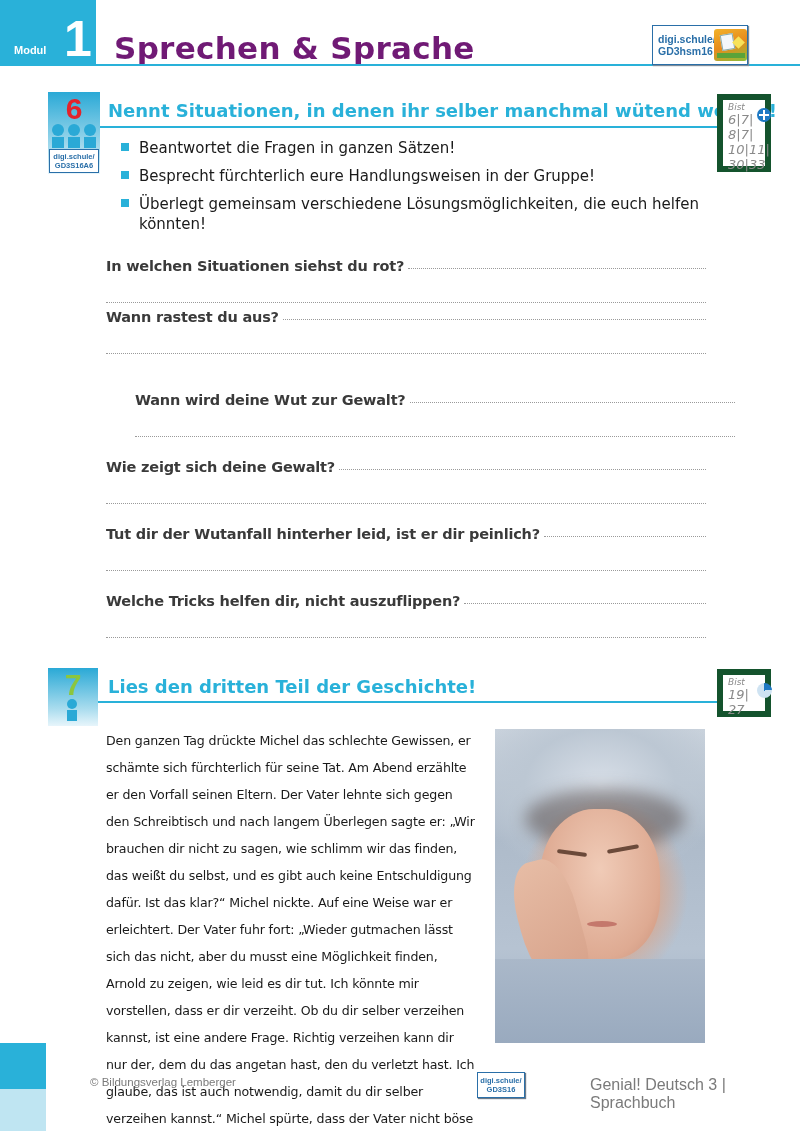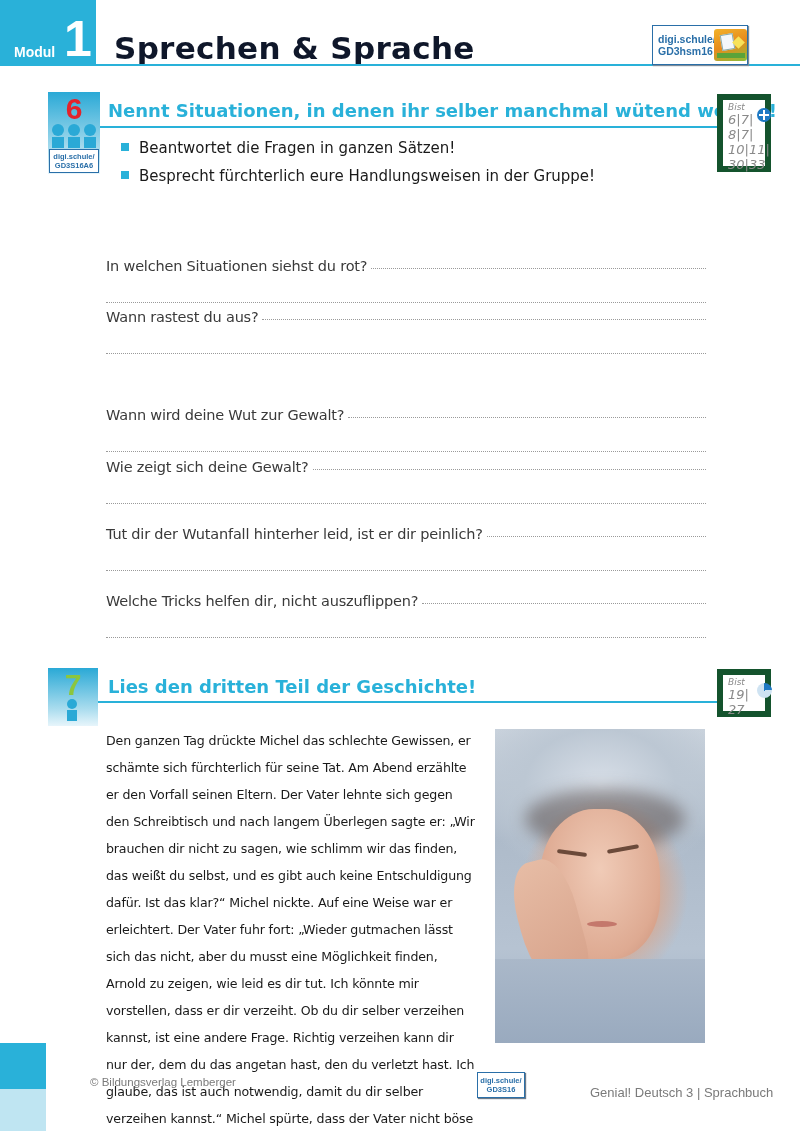--- a/index.html
+++ b/index.html
@@ -1,23 +1,23 @@
 <!DOCTYPE html>
 <html><head>
   <meta charset="utf-8">
   <style>
     * { box-sizing: border-box; margin: 0; padding: 0; }
     html, body { width: 800px; height: 1131px; background: #ffffff; overflow: hidden; }
     body { position: relative; font-family: "DejaVu Sans", sans-serif; color: #1a1a1a; }
 
     
     .modul-tab { position: absolute; left: 0; top: 0; width: 96px; height: 66px; background: #29b1d9; }
-    .modul-label { position: absolute; left: 14px; top: 44px; font-size: 14px; font-weight: bold; color: #ffffff; font-family: "Liberation Sans", sans-serif; }
+    .modul-label { position: absolute; left: 14px; top: 44px; font-size: 11px; font-weight: bold; color: #ffffff; font-family: "Liberation Sans", sans-serif; }
     .modul-num { position: absolute; left: 64px; top: 14px; font-size: 50px; font-weight: bold; color: #ffffff; font-family: "Liberation Sans", sans-serif; line-height: 50px; }
-    .page-title { position: absolute; left: 114px; top: 30px; font-size: 31px; font-weight: bold; color: #0f172a; font-family: "DejaVu Sans", sans-serif; letter-spacing: 0.3px; }
+    .page-title { position: absolute; left: 114px; top: 30px; font-size: 31px; font-weight: bold; color: #701a75; font-family: "DejaVu Sans", sans-serif; letter-spacing: 0.3px; }
     .header-line { position: absolute; left: 96px; top: 64px; width: 704px; height: 2px; background: #29b1d9; }
 
     .digi-badge { position: absolute; left: 652px; top: 25px; width: 96px; height: 40px; border: 1px solid #2a6fa8; background: #ffffff; box-shadow: 1px 1px 1px #7a8a99; display: flex; align-items: center; padding-left: 5px; }
     .digi-badge-text { font-family: "Liberation Sans", sans-serif; font-size: 10.5px; font-weight: bold; color: #2a6fa8; line-height: 12px; width: 52px; }
     .digi-badge-icon { width: 34px; height: 32px; margin-left: 4px; background: linear-gradient(160deg, #f2b32c 0%, #e68a1c 50%, #8cbf3a 100%); border-radius: 3px; position: relative; }
     .digi-badge-icon .paper { position: absolute; left: 7px; top: 5px; width: 13px; height: 16px; background: #f3f7fb; border: 1px solid #8aa; transform: rotate(-10deg); }
     .digi-badge-icon .diamond { position: absolute; right: 4px; top: 9px; width: 9px; height: 9px; background: #f7e25a; transform: rotate(45deg); }
     .digi-badge-icon .strip { position: absolute; left: 3px; bottom: 3px; width: 28px; height: 5px; background: #5aa33a; }
 
     
@@ -37,21 +37,21 @@
     .bist-icon { position: absolute; border-radius: 50%; }
 
     
     .instructions { position: absolute; left: 119px; top: 138px; width: 590px; }
     .instr-item { position: relative; padding-left: 20px; font-size: 15px; line-height: 20px; margin-bottom: 8px; font-family: "DejaVu Sans", sans-serif; color: #1a1a1a; }
     .instr-bullet { position: absolute; left: 2px; top: 5px; width: 8px; height: 8px; background: #29b1d9; }
 
     
     .question { position: absolute; left: 106px; width: 600px; height: 68px; }
     .q-row { display: flex; align-items: flex-end; height: 24px; }
-    .q-text { font-size: 14.5px; font-weight: 400; color: #3a3a3a; white-space: nowrap; font-family: "DejaVu Sans", sans-serif; letter-spacing: -0.2px; }
+    .q-text { font-size: 14.5px; font-weight: 700; color: #3a3a3a; white-space: nowrap; font-family: "DejaVu Sans", sans-serif; letter-spacing: -0.2px; }
     .q-dots { flex: 1; border-bottom: 1px dotted #9a9a9a; margin-left: 4px; margin-bottom: 5px; height: 1px; }
     .q-answer-line { position: absolute; left: 0; top: 52px; width: 600px; border-bottom: 1px dotted #9a9a9a; }
 
     
     .story { position: absolute; left: 106px; top: 727px; width: 372px; font-family: "DejaVu Sans", sans-serif; font-size: 12.6px; line-height: 27px; color: #1a1a1a; letter-spacing: -0.15px; }
 
     .photo { position: absolute; left: 495px; top: 729px; width: 210px; height: 314px; overflow: hidden;
       background:
         radial-gradient(ellipse 40% 30% at 52% 52%, #e9c2ad 0%, #d9a88f 55%, rgba(217,168,143,0) 100%),
         radial-gradient(ellipse 22% 28% at 45% 80%, #e2b8a2 0%, rgba(226,184,162,0) 100%),
@@ -64,21 +64,21 @@
     .photo .brow2 { position: absolute; left: 112px; top: 118px; width: 32px; height: 4px; background: #6b4a3a; border-radius: 2px; transform: rotate(-10deg); }
     .photo .mouth { position: absolute; left: 92px; top: 192px; width: 30px; height: 6px; background: #c4786c; border-radius: 50%; }
     .photo .sleeve { position: absolute; left: 0; top: 230px; width: 210px; height: 90px; background: linear-gradient(180deg, #aab8c9 0%, #98a9be 100%); }
 
     
     .page-num-tab { position: absolute; left: 0; top: 1043px; width: 46px; height: 46px; background: #29b1d9; }
     .page-num { position: absolute; left: 0; top: 1068px; width: 44px; text-align: right; font-size: 12px; color: #c2410c; font-family: Liberation Sans, sans-serif; padding-right: 4px; margin-top: 28px; }
     .page-num-tab-light { position: absolute; left: 0; top: 1089px; width: 46px; height: 42px; background: #bfe5f2; }
     .footer-left { position: absolute; left: 90px; top: 1076px; font-size: 11.5px; color: #7a7a7a; font-family: "Liberation Sans", sans-serif; }
     .footer-digi { position: absolute; left: 477px; top: 1072px; width: 48px; height: 26px; border: 1px solid #2a6fa8; background: #ffffff; box-shadow: 1px 1px 1px #6c7a88; font-family: "Liberation Sans", sans-serif; font-size: 7.5px; font-weight: bold; color: #2a6fa8; line-height: 9px; text-align: center; padding-top: 3px; }
-    .footer-right { position: absolute; left: 590px; top: 1076px; font-size: 13px; color: #7a7a7a; font-family: "Liberation Sans", sans-serif; margin-top: 9px; }
+    .footer-right { position: absolute; left: 590px; top: 1076px; font-size: 16px; color: #7a7a7a; font-family: "Liberation Sans", sans-serif; }
   </style>
 </head>
 <body>
 
 <div class="modul-tab">
   <span class="modul-label">Modul</span>
   <span class="modul-num">1</span>
 </div>
 <h1 class="page-title">Sprechen &amp; Sprache</h1>
 <div class="header-line"></div>
@@ -131,37 +131,41 @@
 
 <div class="instructions">
   <div class="instr-item">
     <span class="instr-bullet"></span>
     <span>Beantwortet die Fragen in ganzen Sätzen!</span>
   </div>
   <div class="instr-item">
     <span class="instr-bullet"></span>
     <span>Besprecht fürchterlich eure Handlungsweisen in der Gruppe!</span>
   </div>
+  <div class="instr-item">
+    <span class="instr-bullet"></span>
+    <span>Überlegt gemeinsam verschiedene Lösungsmöglichkeiten, die euch helfen könnten!</span>
+  </div>
 </div>
 
 <div class="question" style="top:250px;">
   <div class="q-row">
       <span class="q-text">In welchen Situationen siehst du rot?</span>
       <span class="q-dots"></span>
     </div>
   <div class="q-answer-line"></div>
 </div>
 <div class="question" style="top:301px;">
   <div class="q-row">
       <span class="q-text">Wann rastest du aus?</span>
       <span class="q-dots"></span>
     </div>
   <div class="q-answer-line"></div>
 </div>
-<div class="question" style="top:399px;">
+<div class="question" style="top:384px;margin-left:29px;">
   <div class="q-row">
       <span class="q-text">Wann wird deine Wut zur Gewalt?</span>
       <span class="q-dots"></span>
     </div>
   <div class="q-answer-line"></div>
 </div>
 <div class="question" style="top:451px;">
   <div class="q-row">
       <span class="q-text">Wie zeigt sich deine Gewalt?</span>
       <span class="q-dots"></span>

